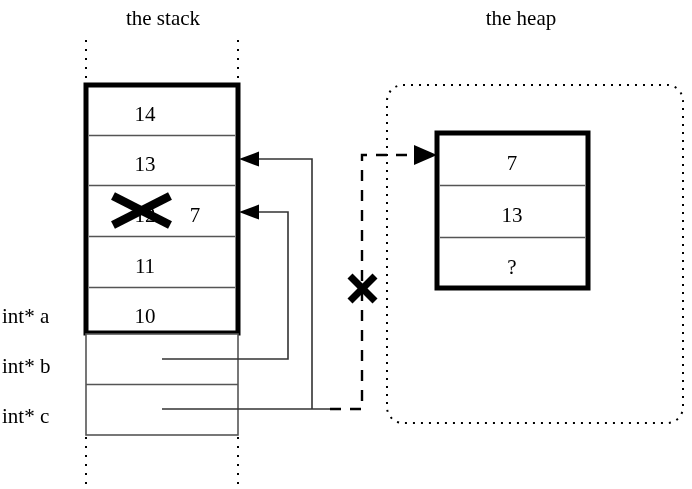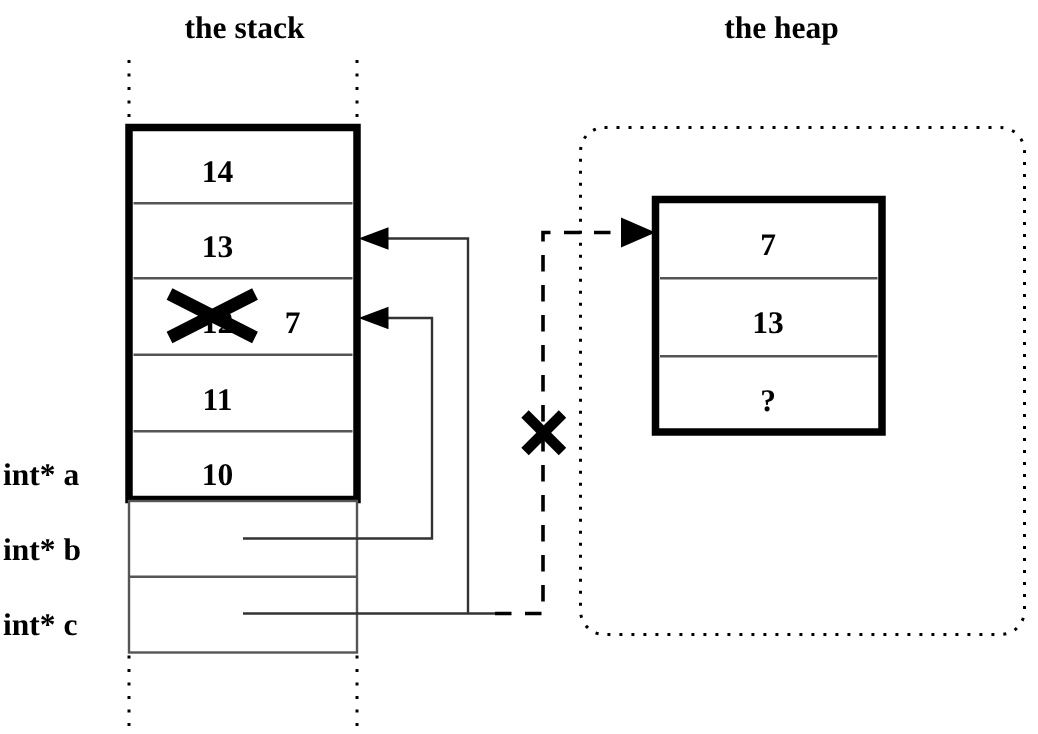--- a/index.html
+++ b/index.html
@@ -7,21 +7,20 @@
     padding: 0;
     background: #ffffff;
   }
   #canvas {
     position: relative;
     width: 692px;
     height: 489px;
     background: #ffffff;
     font-family: "Liberation Serif", "DejaVu Serif", serif;
     overflow: hidden;
-    font-weight: bold;
   }
   svg.figure {
     position: absolute;
     left: 0;
     top: 0;
     width: 692px;
     height: 489px;
   }
   .ttl {
     font-family: "Liberation Serif", "DejaVu Serif", serif;

